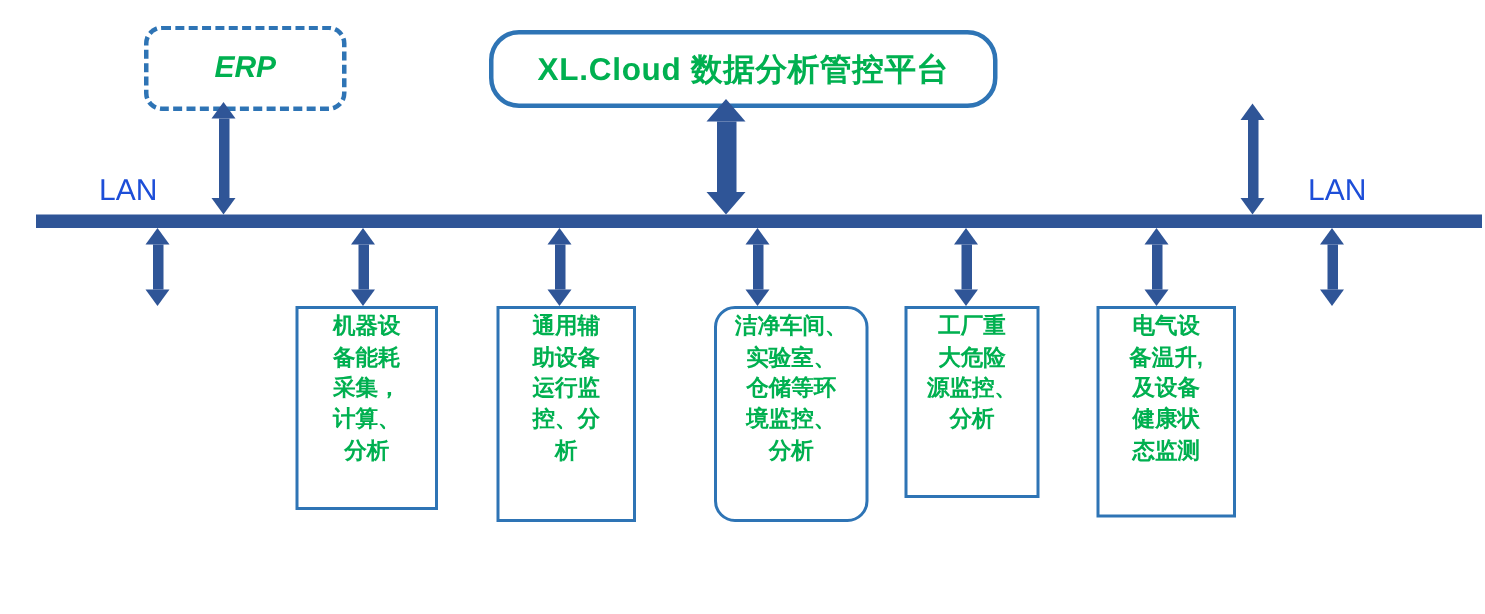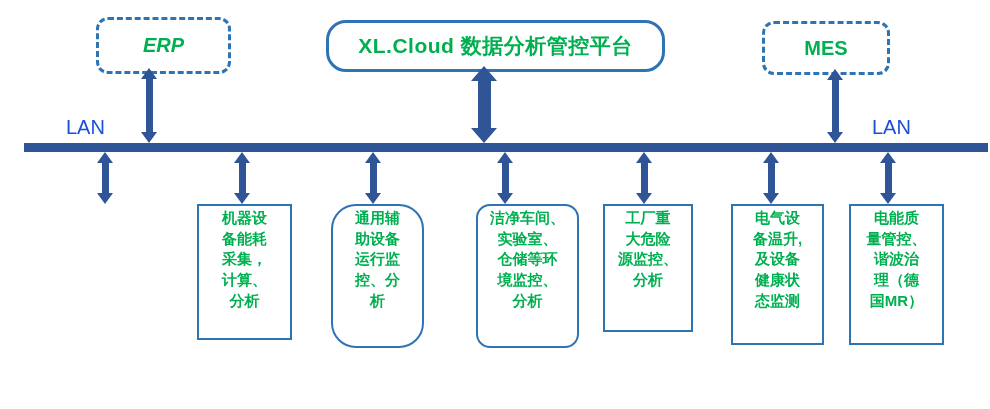--- a/index.html
+++ b/index.html
@@ -76,23 +76,20 @@
 <div class="stage">
 
   <div class="dashed-node" style="left:96px; top:17px; width:129px; height:51px;font-style:italic;">
     <span>ERP</span>
   </div>
 
   <div class="title-node" style="left:326px; top:20px; width:333px; height:46px;border-radius:20px;">
     <span>XL.Cloud 数据分析管控平台</span>
   </div>
 
-  <div class="dashed-node" style="left:762px; top:21px; width:122px; height:48px;">
-    <span>MES</span>
-  </div>
 
   <div class="varrow" style="left:141px; top:68px; height:75px;">
     <div class="head-up"></div>
     <div class="shaft"></div>
     <div class="head-down"></div>
   </div>
 
   <div class="varrow thick" style="left:471px; top:66px; height:77px;">
     <div class="head-up"></div>
     <div class="shaft"></div>
@@ -146,21 +143,21 @@
     <div class="head-down"></div>
   </div>
 
   <div class="leaf-node" style="left:197px; top:204px; width:91px; height:132px;">
     <span class="leaf-label">机器设
 备能耗
 采集，
 计算、
 分析</span>
   </div>
-  <div class="leaf-node" style="left:331px; top:204px; width:89px; height:140px;border-radius:25px;">
+  <div class="leaf-node" style="left:331px; top:204px; width:89px; height:140px;">
     <span class="leaf-label">通用辅
 助设备
 运行监
 控、分
 析</span>
   </div>
   <div class="leaf-node" style="left:476px; top:204px; width:99px; height:140px;border-radius:14px;">
     <span class="leaf-label">洁净车间、
 实验室、
 仓储等环
@@ -173,21 +170,14 @@
 源监控、
 分析</span>
   </div>
   <div class="leaf-node" style="left:731px; top:204px; width:89px; height:137px;">
     <span class="leaf-label">电气设
 备温升,
 及设备
 健康状
 态监测</span>
   </div>
-  <div class="leaf-node" style="left:849px; top:204px; width:91px; height:137px;">
-    <span class="leaf-label">电能质
-量管控、
-谐波治
-理（德
-国MR）</span>
-  </div>
 
 </div>
 
 </body></html>

